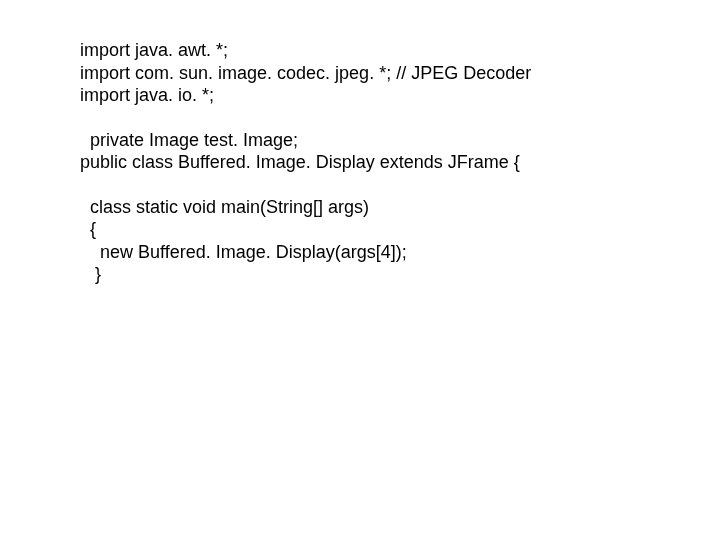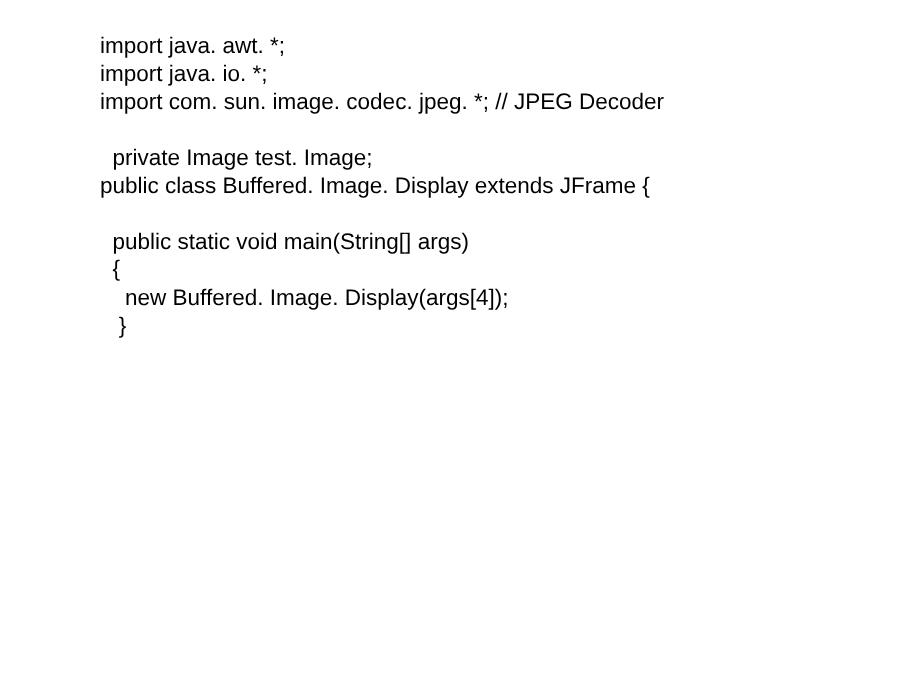--- a/index.html
+++ b/index.html
@@ -6,39 +6,39 @@
     margin: 0;
     padding: 0;
     width: 720px;
     height: 540px;
     background: #ffffff;
     font-family: Arial, Helvetica, sans-serif;
     font-size: 18px;
     color: #000000;
   }
   .page {
-    padding-top: 25px;
+    padding-top: 39px;
     padding-left: 80px;
     line-height: 1.25;
   }
   .line {
     white-space: pre;
   }
   .blank {
     height: 22px;
   }
 </style>
 </head>
 <body>
 
 <div class="page">
   <div class="line">import java. awt. *;</div>
+  <div class="line">import com. sun. image. codec. jpeg. *; // JPEG Decoder</div>
   <div class="line">import java. io. *;</div>
-  <div class="line">import com. sun. image. codec. jpeg. *; // JPEG Decoder</div>
   <div class="blank"></div>
   <div class="line">  private Image test. Image;</div>
   <div class="line">public class Buffered. Image. Display extends JFrame {</div>
   <div class="blank"></div>
-  <div class="line">  public static void main(String[] args)</div>
+  <div class="line">  class static void main(String[] args)</div>
   <div class="line">  {</div>
   <div class="line">    new Buffered. Image. Display(args[4]);</div>
   <div class="line">   }</div>
 </div>
 
 </body></html>

